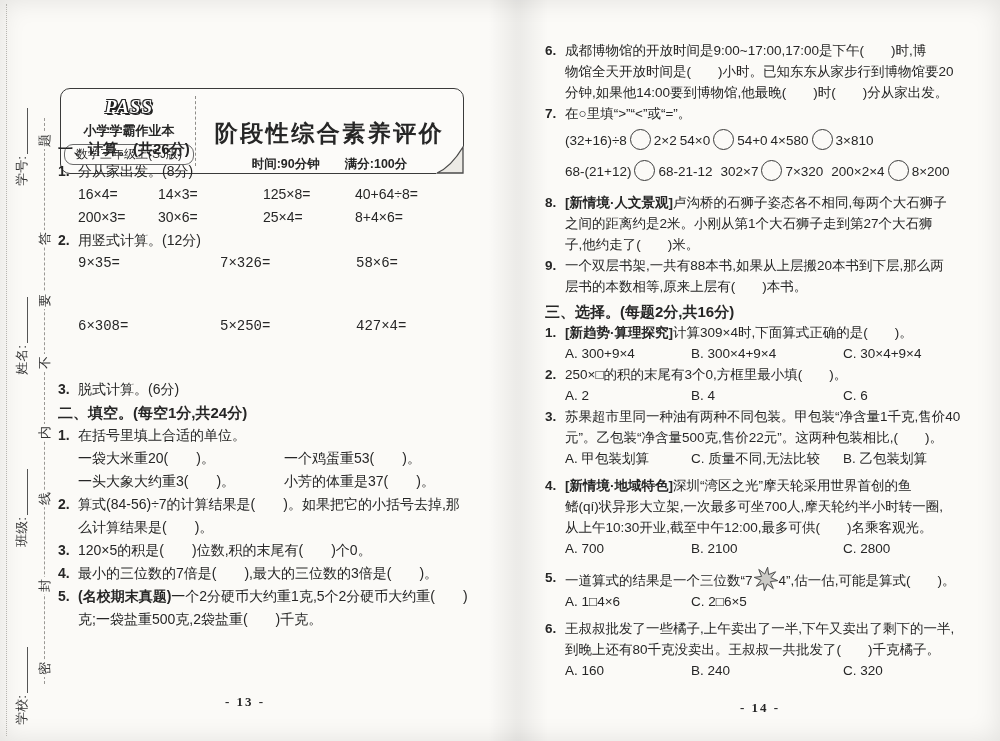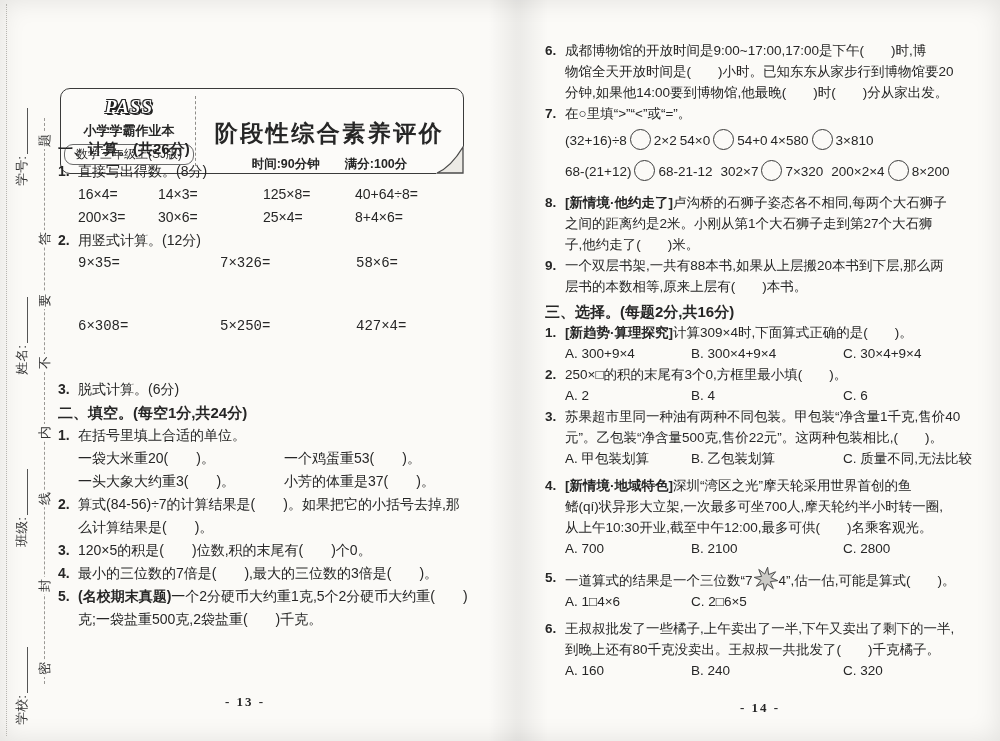--- a/index.html
+++ b/index.html
@@ -108,21 +108,21 @@
     <path d="M4,30 Q18,24 30,4 L30,30 Z" fill="#eceae5" stroke="#4a4a4a" stroke-width="1.3"></path>
   </svg>
 </div>
 
 <div class="content-left">
   <div class="sec-title">一、计算。(共26分)</div>
 
   <div class="q">
     <span class="qnum">1.</span>
     <div class="qbody">
-      <div>直接写出得数。(8分)</div>
+      <div>分从家出发。(8分)</div>
       <div class="grid g4">
         <span>16×4=</span>
         <span>14×3=</span>
         <span>125×8=</span>
         <span>40+64÷8=</span>
         <span>200×3=</span>
         <span>30×6=</span>
         <span>25×4=</span>
         <span>8+4×6=</span>
       </div>
@@ -225,21 +225,21 @@
         <span class="cmp"><span>68-(21+12)</span><span class="cir"></span><span>68-21-12</span></span>
         <span class="cmp"><span>302×7</span><span class="cir"></span><span>7×320</span></span>
         <span class="cmp"><span>200×2×4</span><span class="cir"></span><span>8×200</span></span>
       </div>
     </div>
   </div>
 
   <div class="q" style="margin-top:6px">
     <span class="qnum">8.</span>
     <div class="qbody">
-      <div><span class="tag">[新情境·他约走了]</span><span>卢沟桥的石狮子姿态各不相同,每两个大石狮子</span></div>
+      <div><span class="tag">[新情境·人文景观]</span><span>卢沟桥的石狮子姿态各不相同,每两个大石狮子</span></div>
       <div>之间的距离约是2米。小刚从第1个大石狮子走到第27个大石狮</div>
       <div>子,他约走了(　　)米。</div>
     </div>
   </div>
 
   <div class="q">
     <span class="qnum">9.</span>
     <div class="qbody">
       <div>一个双层书架,一共有88本书,如果从上层搬20本书到下层,那么两</div>
       <div>层书的本数相等,原来上层有(　　)本书。</div>
@@ -272,22 +272,22 @@
     </div>
   </div>
 
   <div class="q">
     <span class="qnum">3.</span>
     <div class="qbody">
       <div>苏果超市里同一种油有两种不同包装。甲包装“净含量1千克,售价40</div>
       <div>元”。乙包装“净含量500克,售价22元”。这两种包装相比,(　　)。</div>
       <div class="grid gopt">
         <span>A. 甲包装划算</span>
+        <span>C. 质量不同,无法比较</span>
         <span>B. 乙包装划算</span>
-        <span>C. 质量不同,无法比较</span>
       </div>
     </div>
   </div>
 
   <div class="q" style="margin-top:6px">
     <span class="qnum">4.</span>
     <div class="qbody">
       <div><span class="tag">[新情境·地域特色]</span><span>深圳“湾区之光”摩天轮采用世界首创的鱼</span></div>
       <div>鳍(qí)状异形大立架,一次最多可坐700人,摩天轮约半小时转一圈,</div>
       <div>从上午10:30开业,截至中午12:00,最多可供(　　)名乘客观光。</div>

